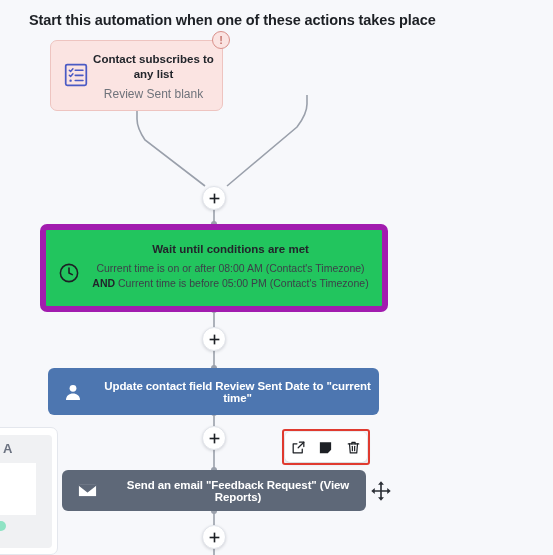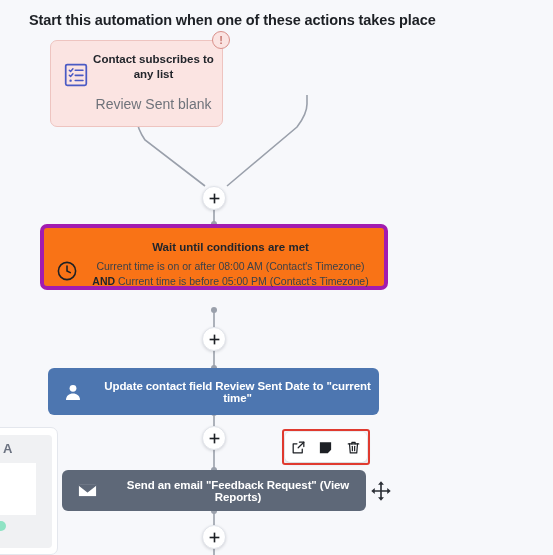--- a/index.html
+++ b/index.html
@@ -46,21 +46,21 @@
     height: 555px;
     pointer-events: none;
   }
 
   
   .trigger-card {
     position: absolute;
     left: 50px;
     top: 40px;
     width: 173px;
-    height: 87px;
+    height: 71px;
     background: #fbe4e2;
     border: 1px solid #eec4c0;
     border-radius: 7px;
     box-sizing: border-box;
   }
   .trigger-icon {
     position: absolute;
     left: 12px;
     top: 21px;
     width: 26px;
@@ -72,22 +72,22 @@
     top: 11px;
     right: 8px;
   }
   .trigger-title {
     font-size: 11.5px;
     font-weight: bold;
     line-height: 15px;
     color: #22252b;
   }
   .trigger-sub {
-    margin-top: 16px;
-    font-size: 14px;
+    margin-top: 6px;
+    font-size: 12px;
     color: #6f737b;
     line-height: 13px;
   }
   .warn-badge {
     position: absolute;
     left: 212px;
     top: 31px;
     width: 18px;
     height: 18px;
     border-radius: 50%;
@@ -141,23 +141,23 @@
   #plus-2 { left: 202px; top: 327px; }
   #plus-3 { left: 202px; top: 426px; }
   #plus-4 { left: 202px; top: 525px; }
 
   
   .wait-card {
     position: absolute;
     left: 40px;
     top: 224px;
     width: 348px;
-    height: 66px;
-    background: #f97316;
-    border: 4px solid #a21caf;
+    height: 88px;
+    background: #22c55e;
+    border: 6px solid #a21caf;
     border-radius: 7px;
     box-sizing: border-box;
   }
   .wait-icon {
     position: absolute;
     left: 12px;
     top: 32px;
     width: 22px;
     height: 22px;
   }

